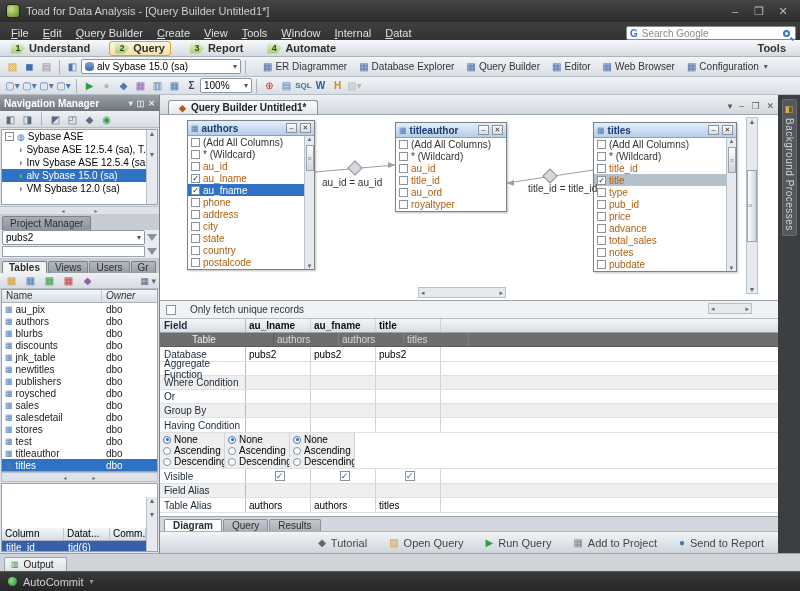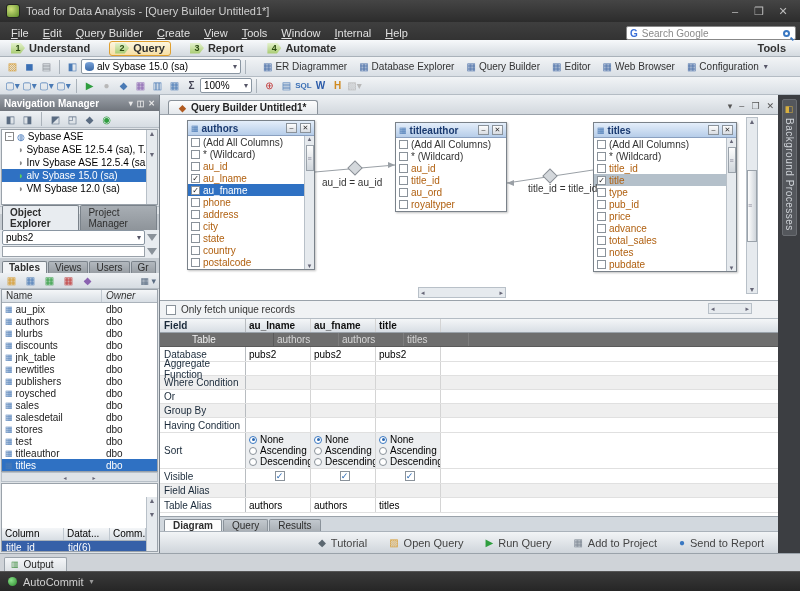--- a/index.html
+++ b/index.html
@@ -128,21 +128,21 @@
   .dcol-row.accent .col-label { color:#b06010; }
   .dcol-row.selected { background:#2f71c3; }
   .dcol-row.selected .col-label { color:#fff; }
   .dcol-row.hilite { background:#b4c0ca; }
   .dwin-scroll { position:absolute; right:0; top:15px; bottom:0; width:10px; background:#e6eaee; border-left:1px solid #b8c0c8; display:flex; flex-direction:column; align-items:center; font-size:6px; color:#667; }
   .dwin-scroll .thumb { width:8px; height:26px; background:linear-gradient(#fdfdfd,#cfd5db); border:1px solid #9aa2aa; margin-top:3px; font-size:7px; line-height:26px; text-align:center; color:#889; }
   .diag-vscroll { position:absolute; right:20px; top:2px; bottom:6px; width:12px; background:#e6eaee; border:1px solid #b8c0c8; display:flex; flex-direction:column; align-items:center; justify-content:space-between; font-size:7px; color:#667; z-index:3; }
   .diag-vscroll .thumb { width:10px; flex:0 0 70px; background:linear-gradient(90deg,#fdfdfd,#cfd5db); border:1px solid #9aa2aa; margin:1px 0; line-height:70px; font-size:7px; color:#889; }
   .diag-hscroll { position:absolute; left:258px; bottom:2px; width:88px; height:11px; background:#e6eaee; border:1px solid #b8c0c8; display:flex; align-items:center; justify-content:space-between; font-size:7px; color:#667; z-index:3; padding:0 2px; }
 
-  .unique-row { height:18px; border-top:1px solid #9aa2aa; background:#f0f2f4; display:flex; align-items:center; gap:5px; padding:0 6px; font-size:10px; color:#333; flex:0 0 auto; position:relative; }
+  .unique-row { height:18px; border-top:1px solid #9aa2aa; background:#f0f2f4; display:flex; align-items:center; gap:14px; padding:0 6px; font-size:10px; color:#333; flex:0 0 auto; position:relative; }
   .unique-row .cb { width:10px; height:10px; border:1px solid #8a929a; background:#fff; }
   .crit-hscroll { position:absolute; right:26px; top:2px; width:44px; height:11px; background:#e6eaee; border:1px solid #b8c0c8; display:flex; align-items:center; justify-content:space-between; font-size:7px; color:#667; padding:0 2px; }
 
   .cgrid { flex:1; background:#fff; border-top:1px solid #b4bcc4; overflow:hidden; font-size:10px; }
   .cgrid-row { display:flex; border-bottom:1px solid #e0e0e0; }
   .cgrid-row .lbl { width:86px; padding:0 0 0 4px; border-right:1px solid #b8bcc0; color:#1a2a3a; display:flex; align-items:center; }
   .cgrid-row .cell { width:65px; padding-left:3px; border-right:1px solid #d4d4d4; overflow:hidden; white-space:nowrap; display:flex; align-items:center; }
   .cgrid-row .fill { flex:1; }
   .cgrid-head { height:14px; background:linear-gradient(#f4f6f8,#d8dee4); border-bottom:1px solid #9aa2aa; font-weight:bold; color:#111; }
   .cgrid-row.h13 { height:14px; } .cgrid-row.h15 { height:15px; }
@@ -202,21 +202,21 @@
     <div class="menus">
 
     <span class="menu-item">File</span>
         <span class="menu-item">Edit</span>
         <span class="menu-item">Query Builder</span>
         <span class="menu-item">Create</span>
         <span class="menu-item">View</span>
         <span class="menu-item">Tools</span>
         <span class="menu-item">Window</span>
         <span class="menu-item">Internal</span>
-        <span class="menu-item">Help</span>
+        <span class="menu-item">Datat</span>
       </div>
     <div class="searchbox">
       <span class="gicon">G</span>
       <span class="search-ph">Search Google</span>
       <span class="mag"></span>
     </div>
   </div>
 
   <div class="workflowbar">
     <div class="wf-tabs">
@@ -355,21 +355,20 @@
           </div>
         <div class="tree-vscroll">▲<br><br><br>▼</div>
       </div>
       <div class="tree-hscroll">
           <span>◂</span>
           <span>▸</span>
         </div>
 
       <div class="panel-tabs">
 
-      <span class="panel-tab active">Object Explorer</span>
           <span class="panel-tab">Project Manager</span>
         </div>
 
       <div class="db-combo-row">
         <div class="combo">
           <span>pubs2</span>
           <span class="caret">▾</span>
         </div>
         <span class="funnel"></span>
       </div>
@@ -793,21 +792,20 @@
           </div>
             <div class="cgrid-row h15">
             <span class="lbl">Having Condition</span>
             <span class="cell"></span>
             <span class="cell"></span>
             <span class="cell"></span>
             <span class="fill"></span>
           </div>
           </div>
         <div class="cgrid-row sort-row">
-          <span class="lbl">Sort</span>
           <span class="cell">
             <span class="radio-line">
                 <span class="radio on"></span>
                 <span>None</span>
               </span>
             <span class="radio-line">
                 <span class="radio"></span>
                 <span>Ascending</span>
               </span>
             <span class="radio-line">

